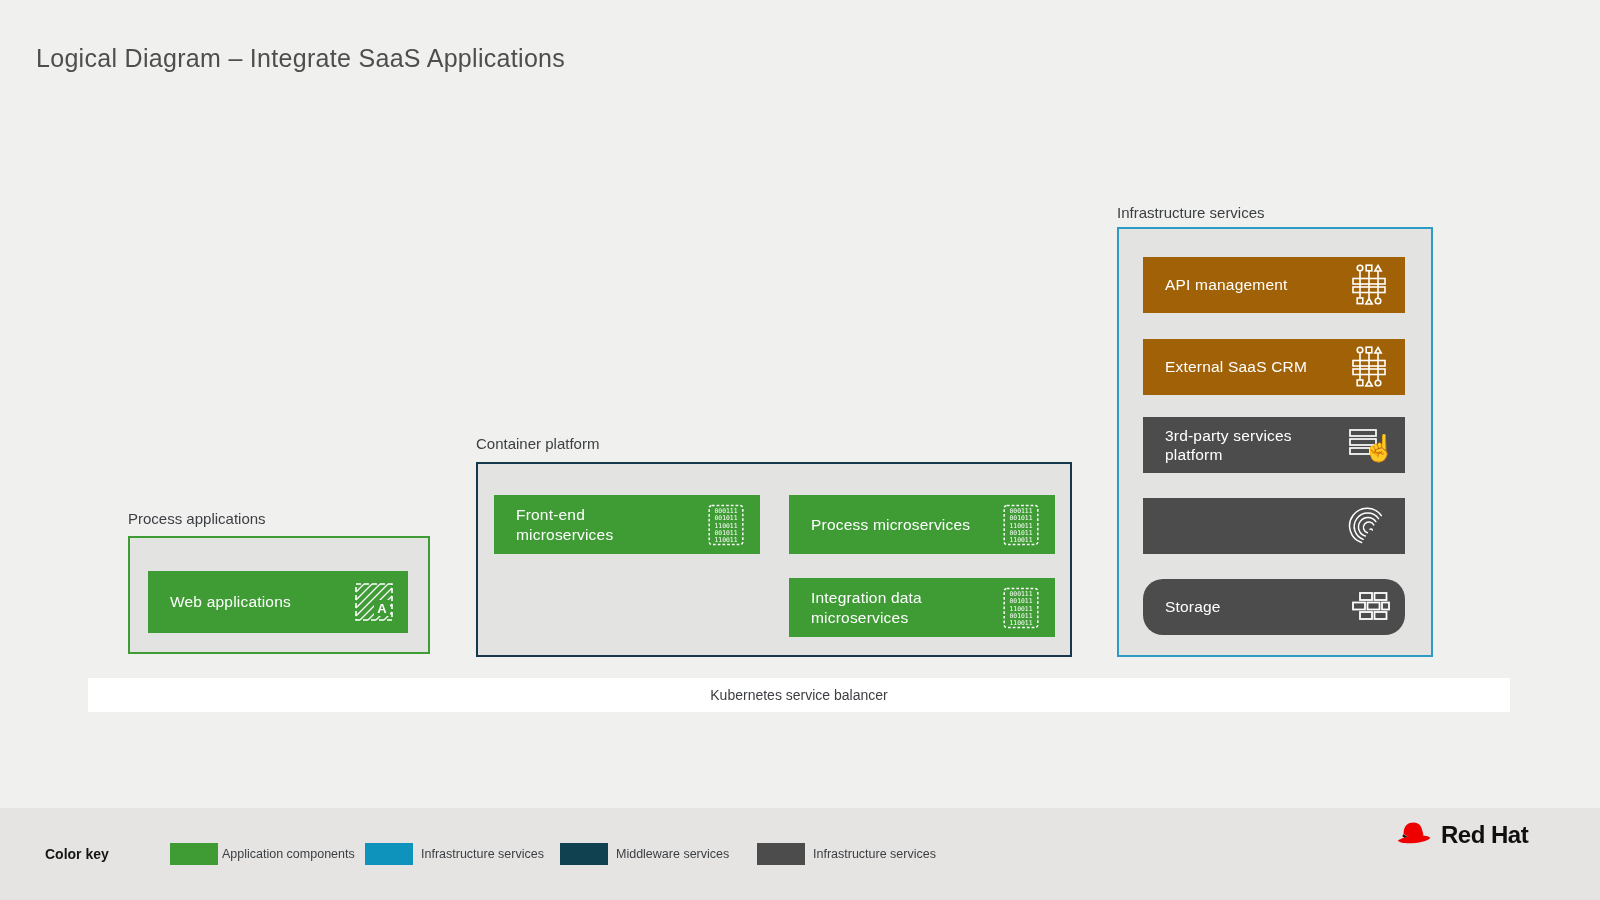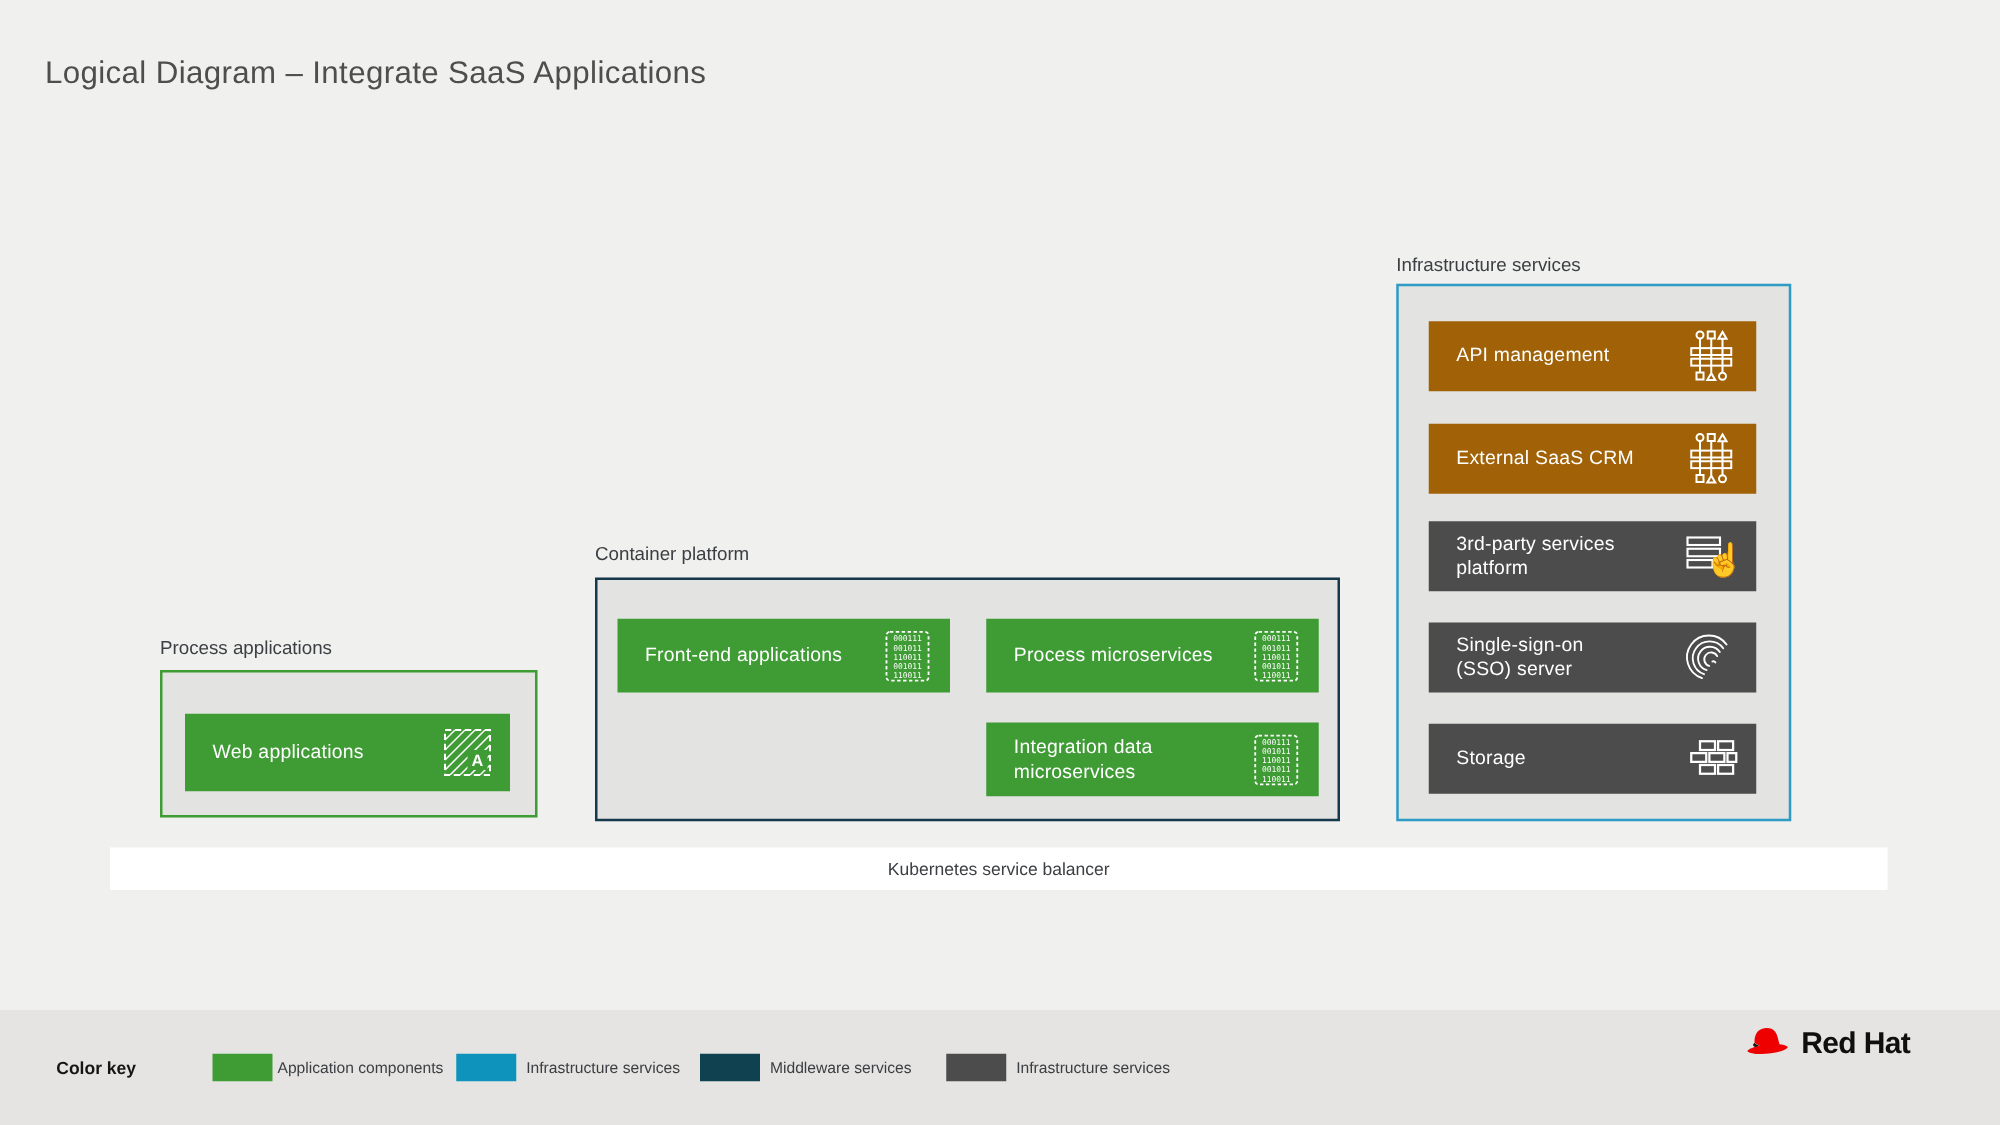--- a/index.html
+++ b/index.html
@@ -94,21 +94,21 @@
         <text class="sans" x="28" y="31" font-size="13" font-weight="bold" fill="#ffffff" text-anchor="middle">A</text>
       </svg>
     </span>
   </div>
 </div>
 
 <div class="group-label" style="left:476px; top:435px;">Container platform</div>
 <div class="group-box navy-border" style="left:476px; top:462px; width:596px; height:195px;">
 
   <div class="node green" style="left:16px; top:31px; width:266px; height:59px;">
-    <div class="node-label" style="max-width:185px;">Front-end applications</div>
+    <div class="node-label" style="max-width:185px;">Front-end microservices</div>
     <span class="node-icon">
       <svg width="40" height="44" viewBox="0 0 44 48">
         <rect x="3.5" y="2.5" width="37" height="43" rx="3" fill="none" stroke="#ffffff" stroke-width="1.6" stroke-dasharray="3 2.2"></rect>
         <text x="22" y="11" font-size="7" fill="#ffffff" text-anchor="middle">000111</text>
         <text x="22" y="19" font-size="7" fill="#ffffff" text-anchor="middle">001011</text>
         <text x="22" y="27" font-size="7" fill="#ffffff" text-anchor="middle">110011</text>
         <text x="22" y="35" font-size="7" fill="#ffffff" text-anchor="middle">001011</text>
         <text x="22" y="43" font-size="7" fill="#ffffff" text-anchor="middle">110011</text>
       </svg>
     </span>
@@ -193,35 +193,34 @@
           <rect x="3" y="6" width="26" height="6"></rect>
           <rect x="3" y="15" width="26" height="6"></rect>
           <rect x="3" y="24" width="20" height="6"></rect>
         </g>
         <text class="sans" x="33" y="33" font-size="26" fill="#ffffff" text-anchor="middle">☝</text>
       </svg>
     </span>
   </div>
 
   <div class="node gray" style="left:24px; top:269px; width:262px; height:56px;">
-    <div class="node-label" style="max-width:170px;">Single-sign-on (SSO) server</div>
     <span class="node-icon">
       <svg width="44" height="44" viewBox="0 0 44 44" fill="none" stroke="#ffffff" stroke-width="1.5" stroke-linecap="round">
         <g transform="rotate(-18 22 24)">
           <path d="M19 28 A5.5 5.5 0 1 1 27.5 22.5"></path>
           <path d="M16 30.5 A9.5 9.5 0 1 1 30.5 20"></path>
           <path d="M13 33 A13.5 13.5 0 1 1 34 18"></path>
           <path d="M10.5 35.5 A17.5 17.5 0 1 1 37.5 16"></path>
           <path d="M22.5 25.5 a1.5 1.5 0 0 1 2 1.5"></path>
         </g>
       </svg>
     </span>
   </div>
 
-  <div class="node gray" style="left:24px; top:350px; width:262px; height:56px;">
+  <div class="node gray" style="left:24px; top:350px; width:262px; height:56px;border-radius:20px;">
     <div class="node-label" style="max-width:180px;">Storage</div>
     <span class="node-icon">
       <svg width="46" height="36" viewBox="0 0 46 36" fill="none" stroke="#ffffff" stroke-width="1.8">
         <rect x="15" y="4" width="12" height="7"></rect>
           <rect x="29.5" y="4" width="12" height="7"></rect>
         <rect x="8" y="13.5" width="12" height="7"></rect>
           <rect x="22.5" y="13.5" width="12" height="7"></rect>
           <rect x="37" y="13.5" width="7" height="7"></rect>
         <rect x="15" y="23" width="12" height="7"></rect>
           <rect x="29.5" y="23" width="12" height="7"></rect>

